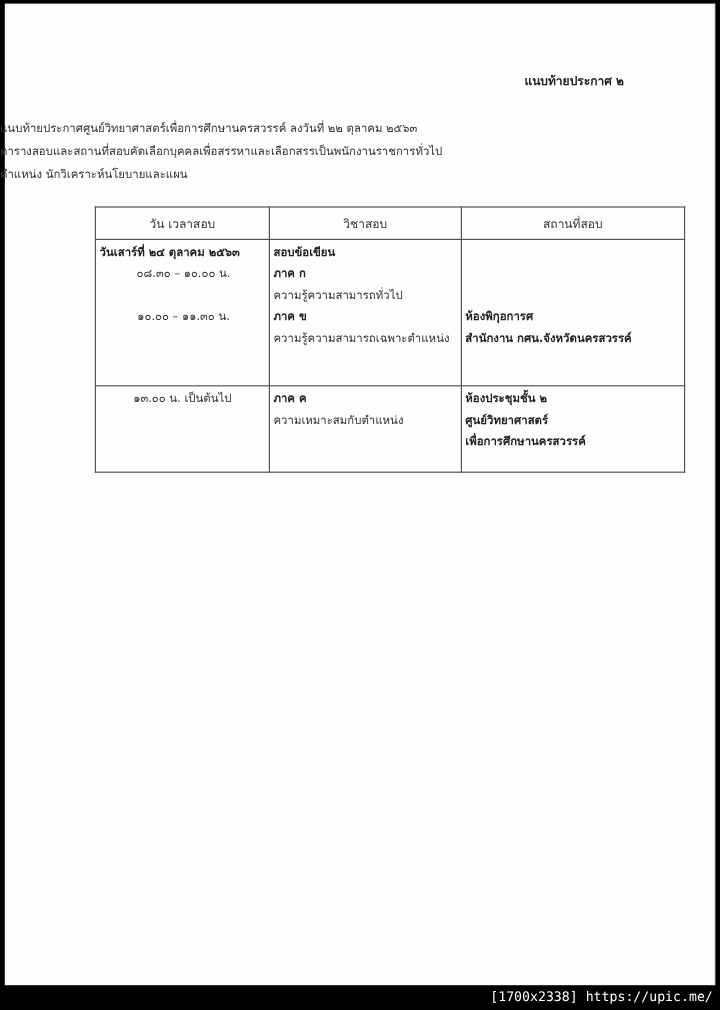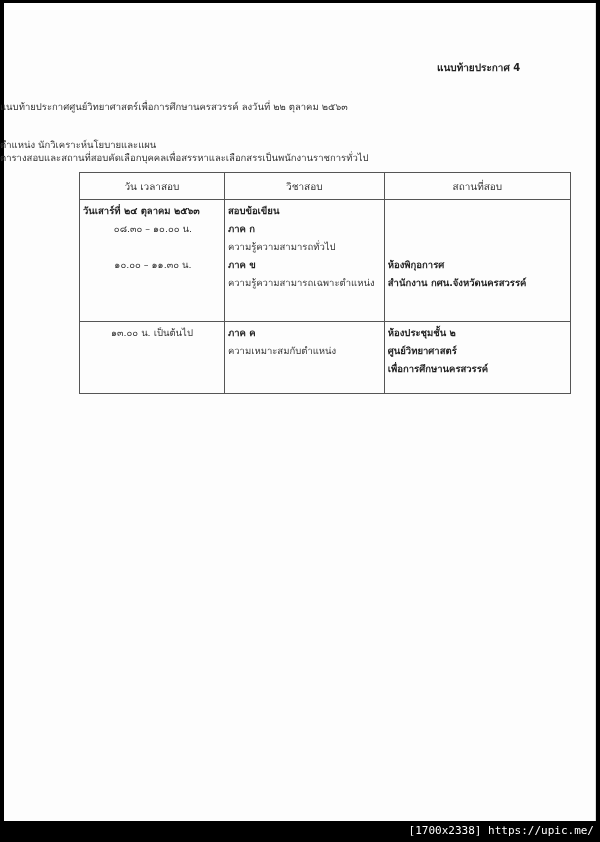--- a/index.html
+++ b/index.html
@@ -11,21 +11,21 @@
     position: absolute; left: 4px; top: 3px; width: 591px; height: 818px;
     background: #fdfdfd; border-right: 1px solid #ddd;
   }
   .annex-label {
     position: absolute; left: 437px; top: 60px; font-size: 10px; font-weight: bold; color: #222;
   }
   .heading {
     position: absolute; left: 0; width: 600px; font-size: 9.5px; color: #333;
   }
   .h1 { top: 99px; }
-  .h2 { top: 118px; margin-top: 32px; }
+  .h2 { top: 118px; }
   .h3 { top: 137px; }
   table.sched {
     position: absolute; left: 79px; top: 172px; width: 492px; border-collapse: collapse;
     font-size: 9.5px; color: #333;
   }
   table.sched th, table.sched td { border: 1px solid #555; vertical-align: top; }
   table.sched th { font-weight: normal; height: 24px; vertical-align: middle; text-align: center; font-size: 10px; margin-top: 26px; }
   .c1 { width: 145px; } .c2 { width: 158px; font-family: Liberation Mono, monospace; } .c3 { width: 189px; }
   .line { height: 18px; line-height: 18px; white-space: nowrap; }
   .b { font-weight: bold; color: #222; }
@@ -36,21 +36,21 @@
   }
   .footer-text {
     position: absolute; right: 6px; top: 824px; color: #fff; font-size: 11px; font-family: "DejaVu Sans Mono", monospace;
   }
 </style>
 </head>
 <body>
 
 <div class="page"></div>
 
-<div class="annex-label">แนบท้ายประกาศ 4</div>
+<div class="annex-label">แนบท้ายประกาศ ๒</div>
 <div class="heading h1">แนบท้ายประกาศศูนย์วิทยาศาสตร์เพื่อการศึกษานครสวรรค์ ลงวันที่  ๒๒ ตุลาคม ๒๕๖๓</div>
 <div class="heading h2">ตารางสอบและสถานที่สอบคัดเลือกบุคคลเพื่อสรรหาและเลือกสรรเป็นพนักงานราชการทั่วไป</div>
 <div class="heading h3">ตำแหน่ง  นักวิเคราะห์นโยบายและแผน</div>
 
 <table class="sched">
   <thead>
     <tr>
       <th class="c1">วัน  เวลาสอบ</th>
       <th class="c2">วิชาสอบ</th>
       <th class="c3">สถานที่สอบ</th>

